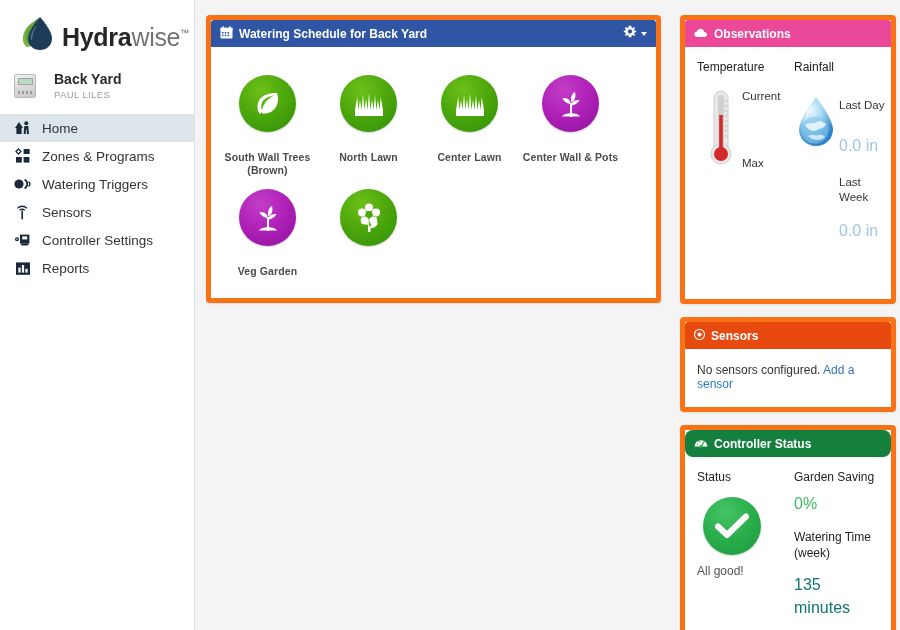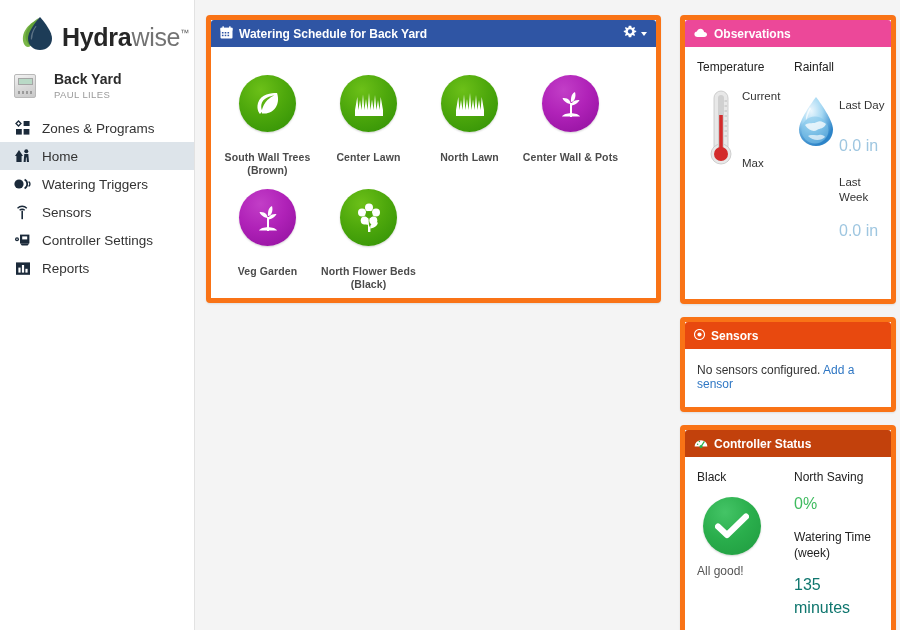--- a/index.html
+++ b/index.html
@@ -79,21 +79,21 @@
   .zc-purple { background: radial-gradient(circle at 38% 26%, #c23ec7 0%, #b022b8 45%, #8f0f9c 100%); }
   .zone-label {
     margin-top: 19px; font-size: 10.5px; font-weight: bold; color: #4b4b4b;
     text-align: center; line-height: 13px; letter-spacing: .1px;
   }
 
   
   .rcol { position: absolute; left: 485px; top: 15px; width: 216px; }
   .obs-head { background: #ec4899; }
   .sen-head { background: #e8490f; }
-  .ctl-head { background: #c2410c; }
+  .ctl-head { background: #15803d; border-radius: 8px; }
 
   .obs-body { height: 252px; padding: 13px 12px 0 12px; position: relative; }
   .col-h { font-size: 12px; font-weight: normal; color: #222; }
   .obs-temp-h { position:absolute; left:12px; top:13px; }
   .obs-rain-h { position:absolute; left:109px; top:13px; }
 
   .therm { position:absolute; left:21px; top:42px; }
   .lbl-current { position:absolute; left:57px; top:43px; font-size:11.5px; color:#333; }
   .lbl-max { position:absolute; left:57px; top:110px; font-size:11.5px; color:#333;text-align:center; }
 
@@ -151,41 +151,41 @@
           <span class="btns"></span>
       </span>
       <span>
         <div class="ctrl-name">Back Yard</div>
         <div class="ctrl-user">PAUL LILES</div>
       </span>
     </div>
 
     <div class="nav">
 
+      <div class="nav-item active">
+        <span class="nav-icon">
+          <svg width="17" height="16" viewBox="0 0 17 16">
+            <path d="M1 8 L5 2 L9 8 L7.6 8 L7.6 14 L2.4 14 L2.4 8 Z" fill="#1b2a3a"></path>
+            <circle cx="12.3" cy="3.2" r="2" fill="#1b2a3a"></circle>
+            <path d="M10.3 6 L14.3 6 L15 14 L12.9 14 L12.6 9.6 L12 9.6 L11.7 14 L9.6 14 Z" fill="#1b2a3a"></path>
+          </svg>
+        </span>
+        <span>Home</span>
+      </div>
+
       <div class="nav-item">
         <span class="nav-icon">
           <svg width="16" height="16" viewBox="0 0 16 16">
             <path d="M3.5 1 L6 3.5 L3.5 6 L1 3.5 Z" fill="none" stroke="#1b2a3a" stroke-width="1.3"></path>
             <rect x="8.6" y="1" width="6" height="5" fill="#1b2a3a"></rect>
             <rect x="1" y="9" width="5.8" height="5.6" fill="#1b2a3a"></rect>
             <rect x="8.6" y="9" width="5.8" height="5.6" fill="#1b2a3a"></rect>
           </svg>
         </span>
         <span>Zones &amp; Programs</span>
-      </div>
-
-      <div class="nav-item active">
-        <span class="nav-icon">
-          <svg width="17" height="16" viewBox="0 0 17 16">
-            <path d="M1 8 L5 2 L9 8 L7.6 8 L7.6 14 L2.4 14 L2.4 8 Z" fill="#1b2a3a"></path>
-            <circle cx="12.3" cy="3.2" r="2" fill="#1b2a3a"></circle>
-            <path d="M10.3 6 L14.3 6 L15 14 L12.9 14 L12.6 9.6 L12 9.6 L11.7 14 L9.6 14 Z" fill="#1b2a3a"></path>
-          </svg>
-        </span>
-        <span>Home</span>
       </div>
 
       <div class="nav-item">
         <span class="nav-icon">
           <svg width="17" height="12" viewBox="0 0 17 12">
             <circle cx="5" cy="6" r="4.6" fill="#1b2a3a"></circle>
             <path d="M10.6 1.6 A5 5 0 0 1 10.6 10.4" fill="none" stroke="#1b2a3a" stroke-width="1.7"></path>
             <path d="M14.6 3.6 A2.8 2.8 0 0 1 14.6 8.4" fill="none" stroke="#1b2a3a" stroke-width="1.4"></path>
           </svg>
         </span>
@@ -277,32 +277,32 @@
           </span>
         </div>
 
         <div class="zone">
           <span class="zone-circle zc-green">
             <svg width="32" height="28" viewBox="0 0 32 28">
               <path d="M2 26 L2 20 L4.3 7 L5.4 20 L7 10 L8.6 20 L10 4.5 L11.4 20 L13 9 L14.6 20 L16 3 L17.4 20 L19 9.5 L20.6 20 L22 5 L23.4 20 L25 10 L26.6 20 L27.7 7 L30 20 L30 26 Z" fill="#ffffff"></path>
             </svg>
           </span>
           <span class="zone-label">
-            <span>Center Lawn</span>
+            <span>North Lawn</span>
           </span>
         </div>
 
         <div class="zone">
           <span class="zone-circle zc-green">
             <svg width="32" height="28" viewBox="0 0 32 28">
               <path d="M2 26 L2 20 L4.3 7 L5.4 20 L7 10 L8.6 20 L10 4.5 L11.4 20 L13 9 L14.6 20 L16 3 L17.4 20 L19 9.5 L20.6 20 L22 5 L23.4 20 L25 10 L26.6 20 L27.7 7 L30 20 L30 26 Z" fill="#ffffff"></path>
             </svg>
           </span>
           <span class="zone-label">
-            <span>North Lawn</span>
+            <span>Center Lawn</span>
           </span>
         </div>
 
         <div class="zone">
           <span class="zone-circle zc-purple">
             <svg width="32" height="30" viewBox="0 0 32 30">
               <path d="M15 28 L17 28 L17 14 L15 14 Z" fill="#ffffff"></path>
               <path d="M16 13 C16 13 15 5 20 3 C21.5 8 19 13 16 13 Z" fill="#ffffff"></path>
               <path d="M15.4 15 C15.4 15 9 14 7.5 9 C13.5 8.5 15.8 12 15.4 15 Z" fill="#ffffff"></path>
               <path d="M16.6 16.5 C16.6 16.5 22.5 15.5 24.5 11 C18.5 10.6 16.4 13.6 16.6 16.5 Z" fill="#ffffff"></path>
@@ -335,24 +335,20 @@
               <circle cx="16" cy="5.5" r="4" fill="#ffffff"></circle>
               <circle cx="23" cy="10.5" r="4" fill="#ffffff"></circle>
               <circle cx="20.3" cy="18.5" r="4" fill="#ffffff"></circle>
               <circle cx="11.7" cy="18.5" r="4" fill="#ffffff"></circle>
               <circle cx="9" cy="10.5" r="4" fill="#ffffff"></circle>
               <circle cx="16" cy="12.4" r="3.4" fill="#4ea80c"></circle>
               <path d="M15 30 L15 19 C15 19 15.6 23 17.4 26 L17.4 30 Z" fill="#ffffff"></path>
               <path d="M15.6 23 C15.6 23 9 22.5 8 17 C15 16.5 16.4 20 15.6 23 Z" fill="#ffffff"></path>
               <path d="M17.4 26.5 C17.4 26.5 24 26 25 20.5 C18 20 16.6 23.5 17.4 26.5 Z" fill="#ffffff"></path>
             </svg>
-          </span>
-          <span class="zone-label">
-            <span>North Flower Beds</span><br>
-            <span>(Black)</span>
           </span>
         </div>
 
       </div>
     </div>
 
     <div class="rcol">
 
       <div class="panel">
         <div class="panel-head obs-head">
@@ -444,22 +440,22 @@
                 <path d="M7 9.6 L10.4 4.4" stroke="#2aae4c" stroke-width="1.2"></path>
                 <circle cx="3.6" cy="7.2" r="0.75" fill="#2aae4c"></circle>
                 <circle cx="5.4" cy="4.6" r="0.75" fill="#2aae4c"></circle>
               </svg>
             </span>
             <span>Controller Status</span>
           </span>
         </div>
         <div class="ctl-body">
 
-          <div class="col-h ctl-status-h">Black</div>
-          <div class="col-h ctl-ws-h">North Saving</div>
+          <div class="col-h ctl-status-h">Status</div>
+          <div class="col-h ctl-ws-h">Garden Saving</div>
 
           <span class="check-circle">
             <svg width="34" height="26" viewBox="0 0 34 26">
               <path d="M3 13.5 L12 22 L31 3.5" fill="none" stroke="#ffffff" stroke-width="6" stroke-linecap="round" stroke-linejoin="round"></path>
             </svg>
           </span>
           <div class="allgood">All good!</div>
 
           <div class="ws-val">0%</div>
           <div class="col-h wt-h">Watering Time (week)</div>

